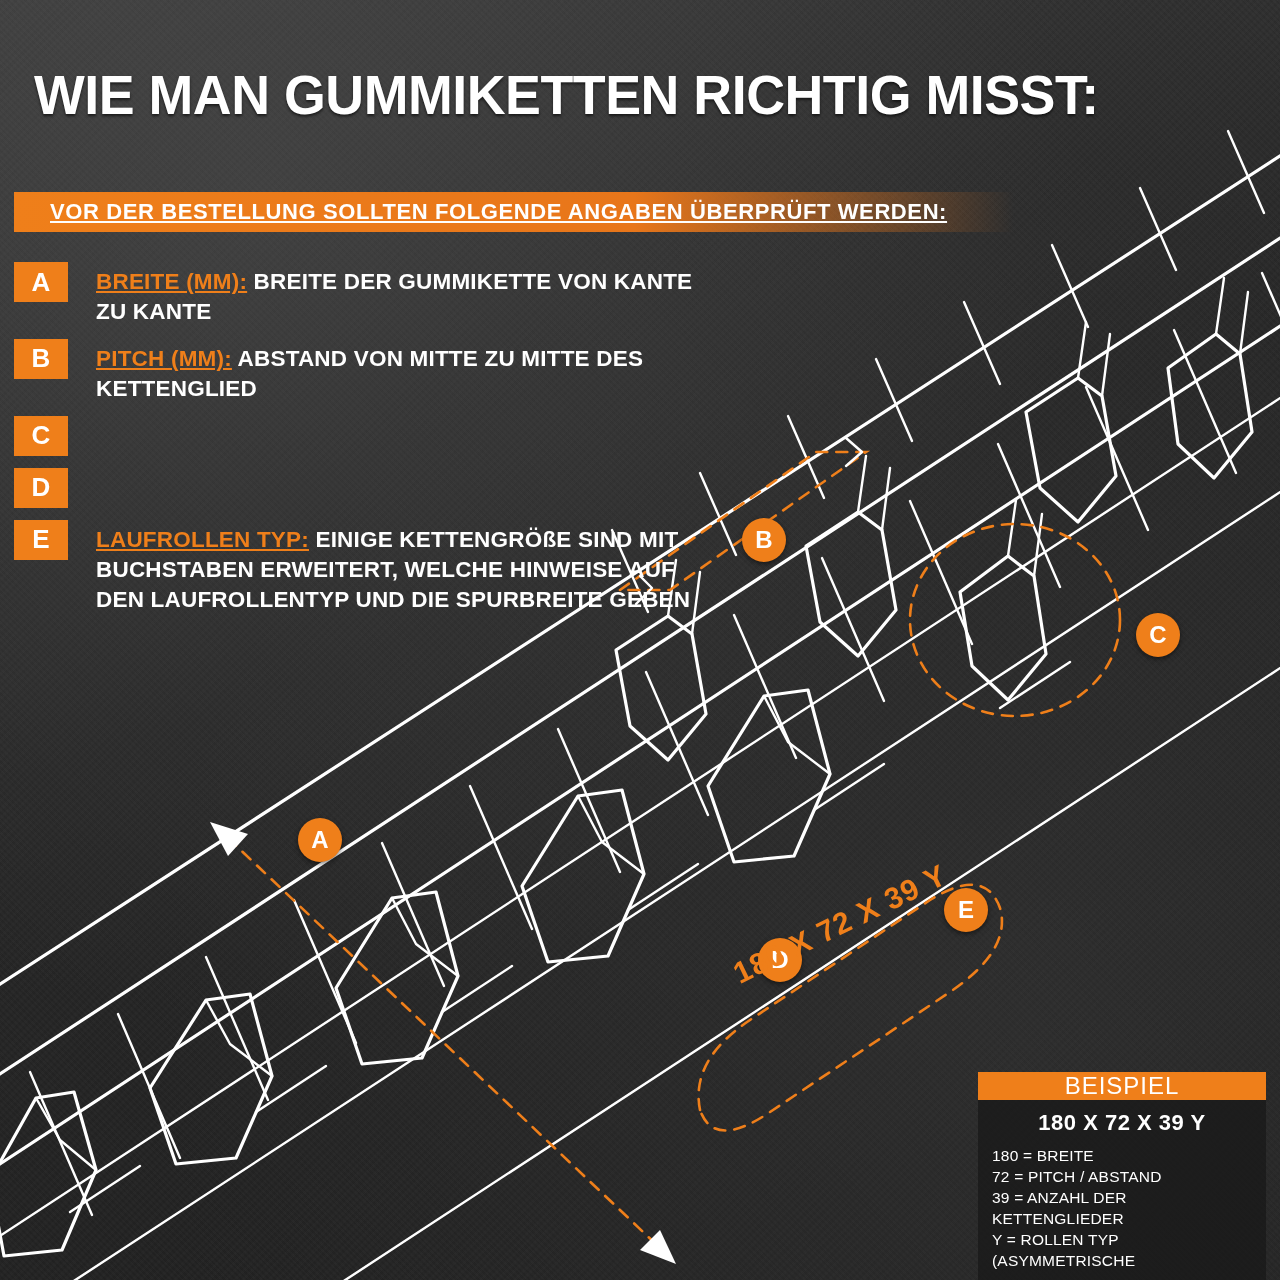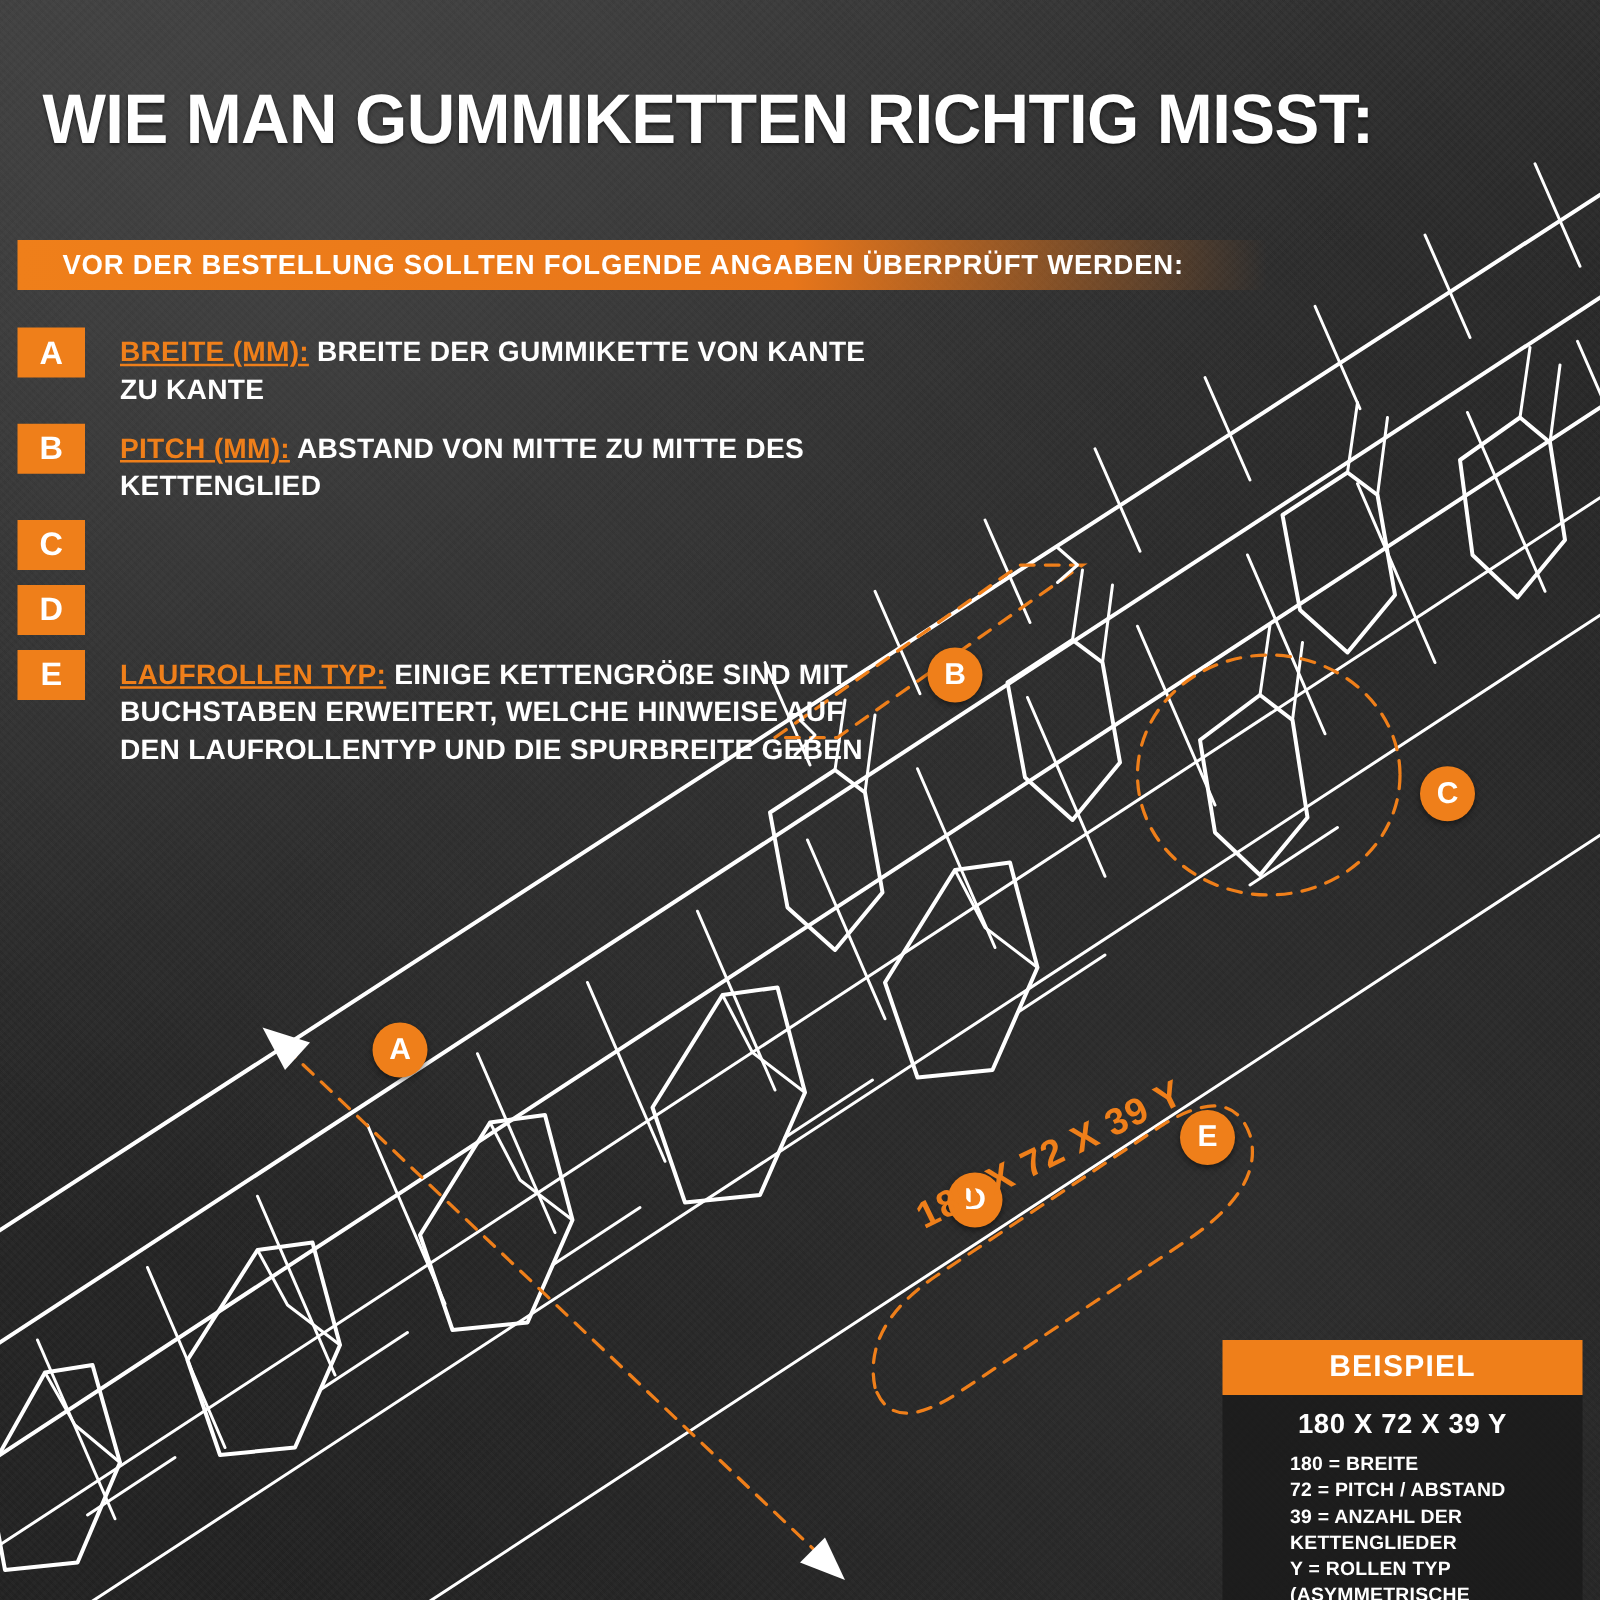--- a/index.html
+++ b/index.html
@@ -61,20 +61,21 @@
     display: flex;
     align-items: center;
   }
   .subbar span {
     padding-left: 36px;
     font-size: 22px;
     font-weight: bold;
     letter-spacing: 0.6px;
     color: #ffffff;
     white-space: nowrap;
+    text-decoration: underline;
   }
   
   .legend {
     position: absolute;
     left: 14px;
     top: 262px;
     width: 700px;
   }
   .legend-row {
     position: relative;
@@ -140,48 +141,47 @@
   
   .example {
     position: absolute;
     left: 978px;
     top: 1072px;
     width: 288px;
     z-index: 4;
   }
   .example-head {
     background: #ef7f1a;
-    height: 44px;
+    height: 28px;
     display: flex;
     align-items: center;
     justify-content: center;
     font-size: 24px;
-    font-weight: bold;
+    font-weight: normal;
     color: #ffffff;
     letter-spacing: 1px;
   }
   .example-body {
     background: rgba(24,24,24,0.72);
     padding: 10px 14px 16px 14px;
   }
   .example-code {
     text-align: center;
     font-size: 22px;
     font-weight: bold;
     color: #ffffff;
     margin-bottom: 10px;
     letter-spacing: 0.5px;
   }
   .example-line {
     font-size: 15.5px;
-    font-weight: bold;
+    font-weight: normal;
     color: #ffffff;
     line-height: 1.35;
     letter-spacing: 0.2px;
-    margin-left: 40px;
   }
 </style>
 </head>
 <body>
 
 <div id="page">
 
   <svg id="art" viewBox="0 0 1280 1280" aria-hidden="true">
     <defs>
       <style>

